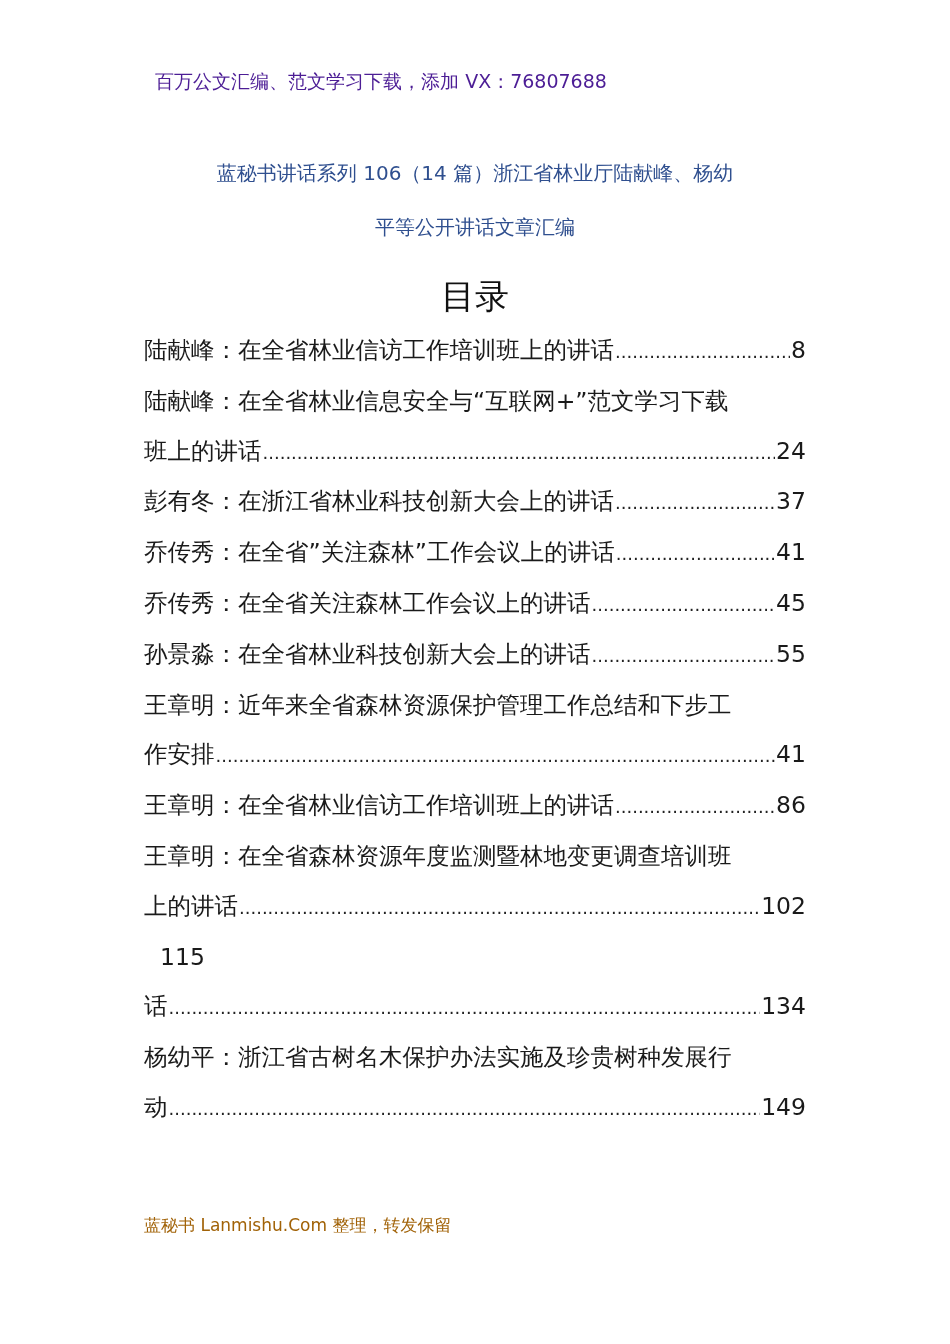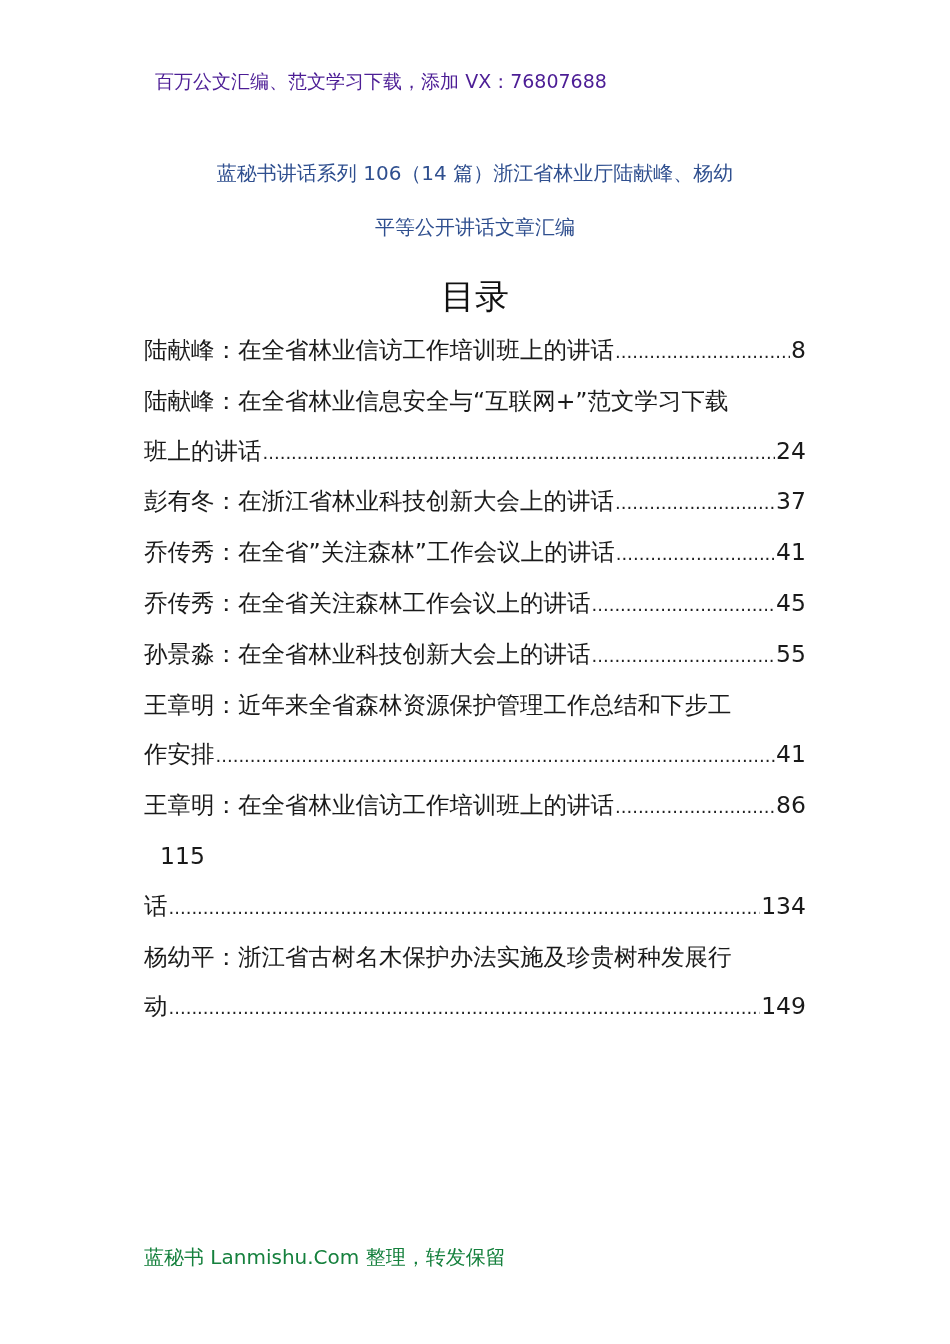--- a/index.html
+++ b/index.html
@@ -13,21 +13,21 @@
                  font-size: 34px; line-height: 48px; color: #111; }
   .toc { position: absolute; top: 326px; left: 144px; width: 662px; margin: 0; padding: 0; list-style: none; }
   .toc-entry { font-size: 23.5px; line-height: 49.8px; }
   .toc-line { display: flex; align-items: baseline; white-space: nowrap; }
   .toc-line .text { flex: 0 0 auto; }
   .toc-line .leader { flex: 1 1 auto; overflow: hidden; white-space: nowrap; letter-spacing: 0px;
                       font-size: 18px; color: #222; margin: 0 1px; }
   .toc-line .leader::before { content: "................................................................................................................................................................................................................................................................"; }
   .toc-line .page { flex: 0 0 auto; }
   .toc-line.nogap .page { margin-left: 16px; }
-  .footer-note { position: absolute; top: 1244px; left: 144px; font-size: 20px; color: #15803d; }
+  .footer-note { position: absolute; top: 1214px; left: 144px; font-size: 17px; color: #a16207; }
 </style>
 </head>
 <body>
 
 <div class="header-note">百万公文汇编、范文学习下载，添加 VX：76807688</div>
 
 <div class="doc-title">
   <div>蓝秘书讲话系列 106（14 篇）浙江省林业厅陆献峰、杨幼</div>
   <div>平等公开讲话文章汇编</div>
 </div>
@@ -91,20 +91,30 @@
       </div>
     </li>
     <li class="toc-entry">
       <div class="toc-line">
         <span class="text">王章明：在全省林业信访工作培训班上的讲话</span>
         <span class="leader"></span>
         <span class="page">86</span>
       </div>
     </li>
     <li class="toc-entry">
+      <div class="toc-line">
+        <span class="text">王章明：在全省森林资源年度监测暨林地变更调查培训班</span>
+      </div>
+      <div class="toc-line">
+        <span class="text">上的讲话</span>
+        <span class="leader"></span>
+        <span class="page">102</span>
+      </div>
+    </li>
+    <li class="toc-entry">
       <div class="toc-line nogap">
         <span class="page">115</span>
       </div>
     </li>
     <li class="toc-entry">
       <div class="toc-line">
         <span class="text">话</span>
         <span class="leader"></span>
         <span class="page">134</span>
       </div>

